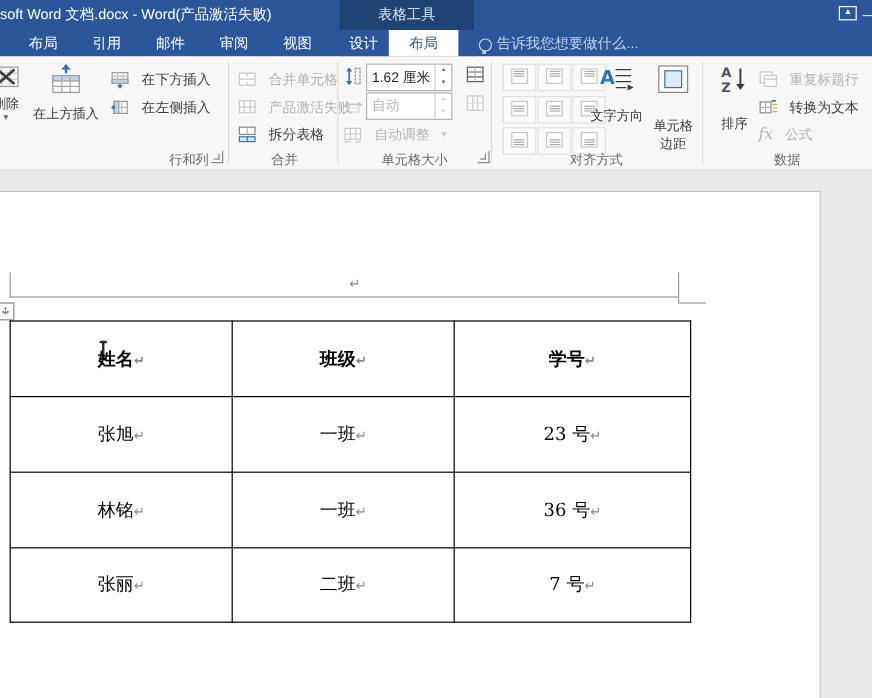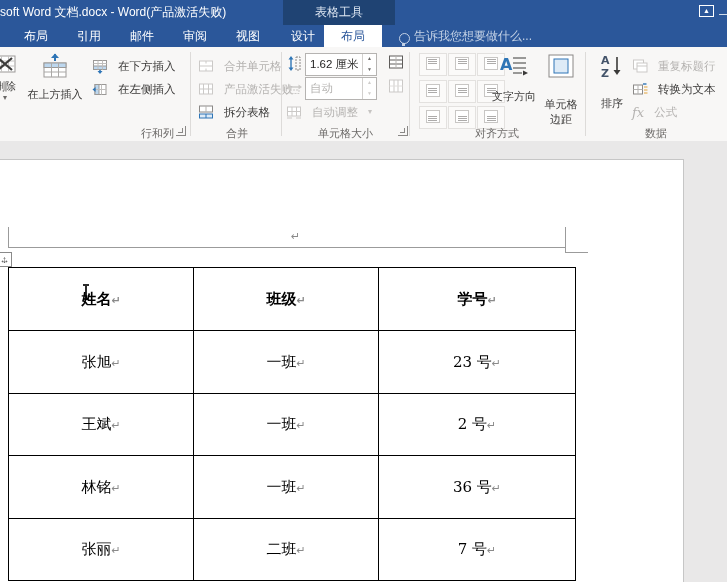--- a/index.html
+++ b/index.html
@@ -381,25 +381,20 @@
       <tr class="hdr" style="height:63px">
     <td><span>姓名</span><span class="pilcrow">↵</span></td>
     <td><span>班级</span><span class="pilcrow">↵</span></td>
     <td><span>学号</span><span class="pilcrow">↵</span></td>
   </tr>
   <tr style="height:63px">
     <td><span>张旭</span><span class="pilcrow">↵</span></td>
     <td><span>一班</span><span class="pilcrow">↵</span></td>
     <td><span>23 号</span><span class="pilcrow">↵</span></td>
   </tr>
-  <tr style="height:62px">
-    <td><span>王斌</span><span class="pilcrow">↵</span></td>
-    <td><span>一班</span><span class="pilcrow">↵</span></td>
-    <td><span>2 号</span><span class="pilcrow">↵</span></td>
-  </tr>
   <tr style="height:63px">
     <td><span>林铭</span><span class="pilcrow">↵</span></td>
     <td><span>一班</span><span class="pilcrow">↵</span></td>
     <td><span>36 号</span><span class="pilcrow">↵</span></td>
   </tr>
   <tr style="height:62px">
     <td><span>张丽</span><span class="pilcrow">↵</span></td>
     <td><span>二班</span><span class="pilcrow">↵</span></td>
     <td><span>7 号</span><span class="pilcrow">↵</span></td>
   </tr>

